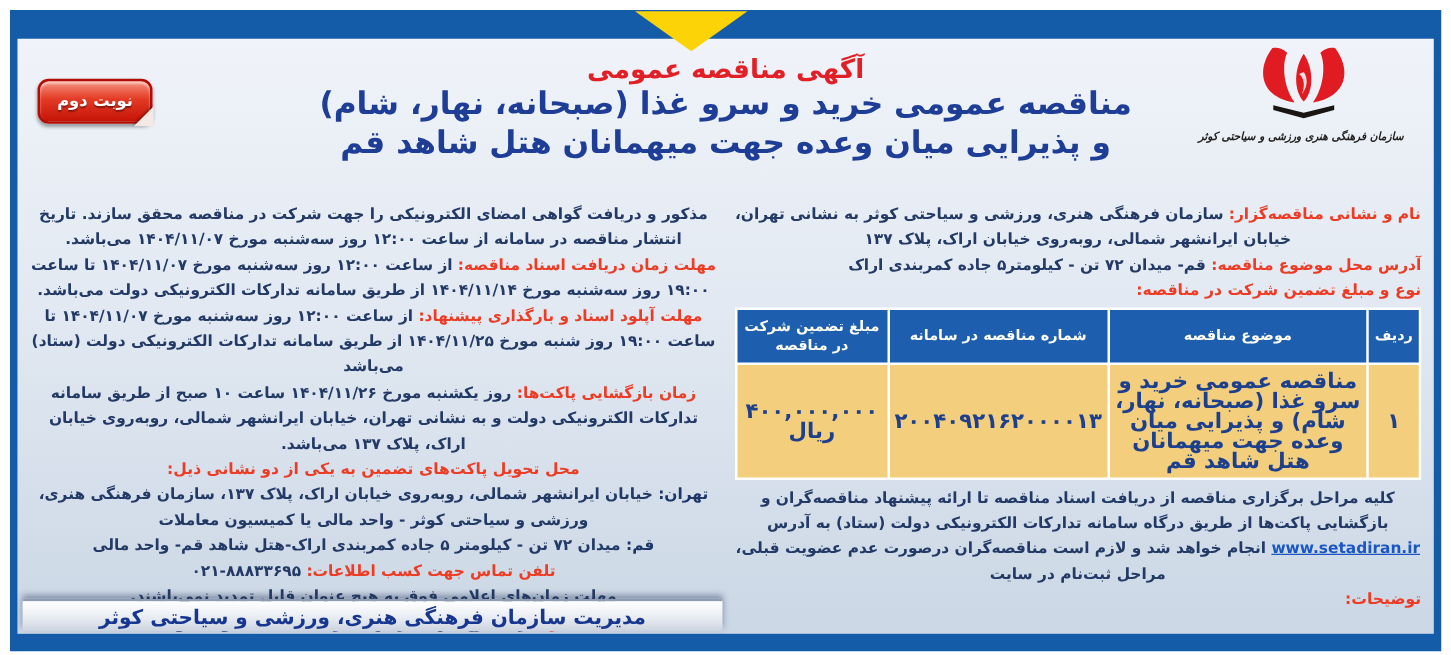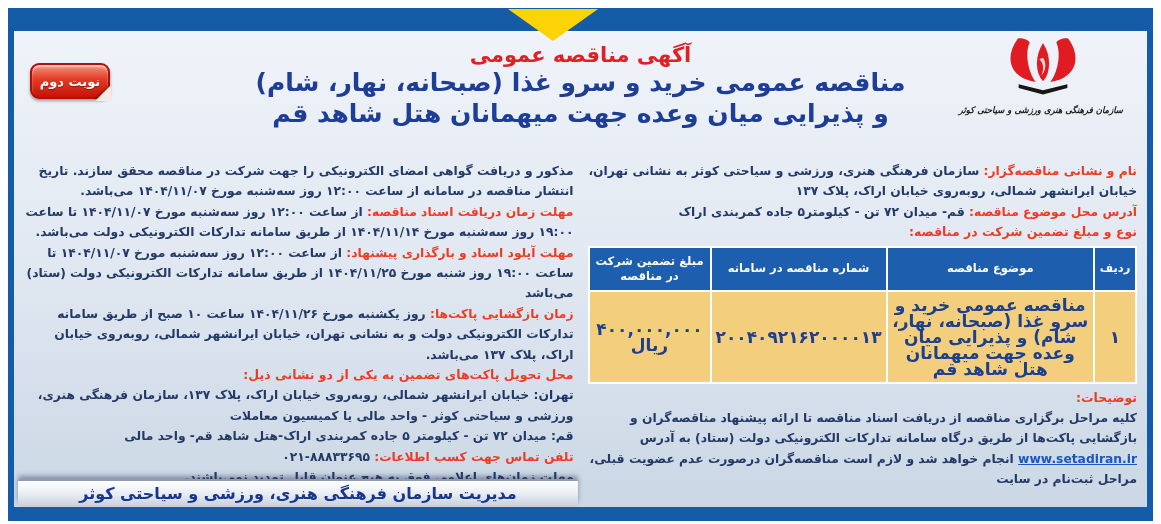--- a/index.html
+++ b/index.html
@@ -20,21 +20,21 @@
     border-top:32px solid #fcd307;
   }
   
   .masthead{position:relative;height:126px;direction:rtl;text-align:center;}
   .title-red{
     padding-top:12px;font-size:21px;font-weight:800;color:#e31f26;letter-spacing:0;
   }
   .title-blue{font-size:25px;line-height:31px;font-weight:800;color:#1e3d96;}
   
   .badge{
-    position:absolute;left:16px;top:32px;width:80px;height:36px;z-index:6;
+    position:absolute;left:16px;top:32px;width:92px;height:36px;z-index:6;
     background:linear-gradient(180deg,#f6927f 0%,#e33a24 45%,#c51408 100%);
     border-radius:9px;border:2px solid #b20e06;
     display:flex;align-items:center;justify-content:center;
     box-shadow:0 2px 3px rgba(0,0,0,.35), inset 0 2px 2px rgba(255,255,255,.55);
   }
   .badge span{color:#fff;font-size:13px;font-weight:800;text-shadow:0 1px 1px rgba(0,0,0,.4);}
   .badge::after{
     content:"";position:absolute;right:-3px;bottom:-4px;width:0;height:0;
     border-left:16px solid transparent;border-bottom:16px solid #f4e9e4;
     filter:drop-shadow(-1px -1px 1px rgba(0,0,0,.3));
@@ -45,20 +45,21 @@
     margin-top:2px;font-size:8.5px;color:#23211f;white-space:nowrap;
     font-style:italic;font-weight:600;transform:scaleY(1.05);text-align:right;
   }
   
   .columns{
     position:relative;direction:rtl;display:flex;gap:14px;padding:4px 10px 0 10px;
   }
   .col{flex:1 1 0;min-width:0;}
   .para{
     margin:0;color:#233a66;font-size:12.3px;line-height:20.4px;font-weight:600;
+    text-align:center;
   }
   .para.start{text-align:right;}
   .red-label{color:#ee3b24;font-weight:800;}
   .dark-label{color:#1c3668;font-weight:800;}
   .heading-red{color:#ee3b24;font-weight:800;font-size:12.5px;line-height:20.4px;}
   .link{color:#1a56c4;text-decoration:underline;font-weight:700;cursor:pointer;}
   .num{direction:ltr;unicode-bidi:embed;}
   
   table.tender{
     width:100%;border-collapse:separate;border-spacing:2px;background:#ffffff;
@@ -143,26 +144,26 @@
             <tbody>
               <tr>
                 <td>۱</td>
                 <td>مناقصه عمومی خرید و سرو غذا (صبحانه، نهار، شام) و پذیرایی میان وعده جهت میهمانان هتل شاهد قم</td>
                 <td class="num">۲۰۰۴۰۹۲۱۶۲۰۰۰۰۱۳</td>
                 <td>۴۰۰,۰۰۰,۰۰۰ ریال</td>
               </tr>
             </tbody>
           </table>
 
-          <p class="para start heading-red">توضیحات:</p>
           <p class="para">
             <span>کلیه مراحل برگزاری مناقصه از دریافت اسناد مناقصه تا ارائه پیشنهاد مناقصه‌گران و بازگشایی پاکت‌ها از طریق درگاه سامانه تدارکات الکترونیکی دولت (ستاد) به آدرس</span>
             <span class="link">www.setadiran.ir</span>
             <span>انجام خواهد شد و لازم است مناقصه‌گران درصورت عدم عضویت قبلی، مراحل ثبت‌نام در سایت</span>
           </p>
+          <p class="para start heading-red">توضیحات:</p>
         </div>
 
         <div class="col">
           <p class="para">مذکور و دریافت گواهی امضای الکترونیکی را جهت شرکت در مناقصه محقق سازند. تاریخ انتشار مناقصه در سامانه از ساعت ۱۲:۰۰ روز سه‌شنبه مورخ ۱۴۰۴/۱۱/۰۷ می‌باشد.</p>
           <p class="para">
             <span class="red-label">مهلت زمان دریافت اسناد مناقصه:</span>
             <span>از ساعت ۱۲:۰۰ روز سه‌شنبه مورخ ۱۴۰۴/۱۱/۰۷ تا ساعت ۱۹:۰۰ روز سه‌شنبه مورخ ۱۴۰۴/۱۱/۱۴ از طریق سامانه تدارکات الکترونیکی دولت می‌باشد.</span>
           </p>
           <p class="para">
             <span class="red-label">مهلت آپلود اسناد و بارگذاری پیشنهاد:</span>

